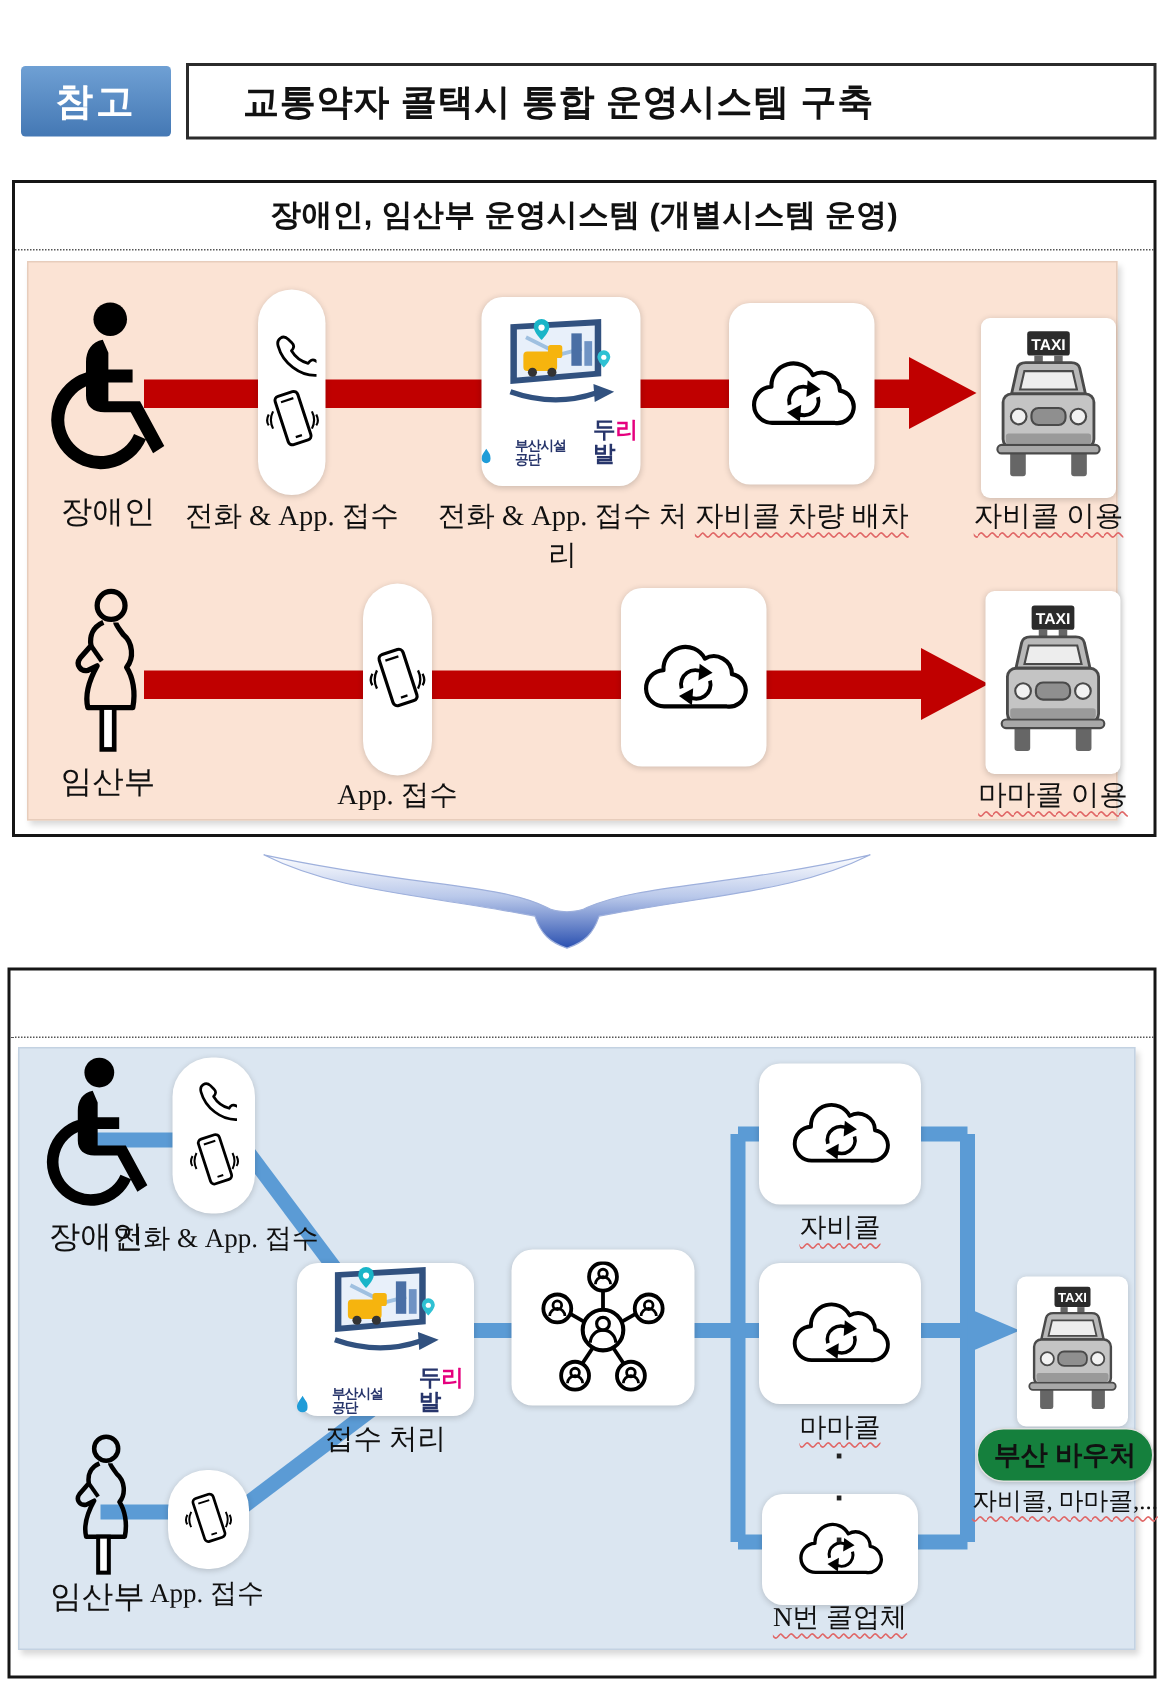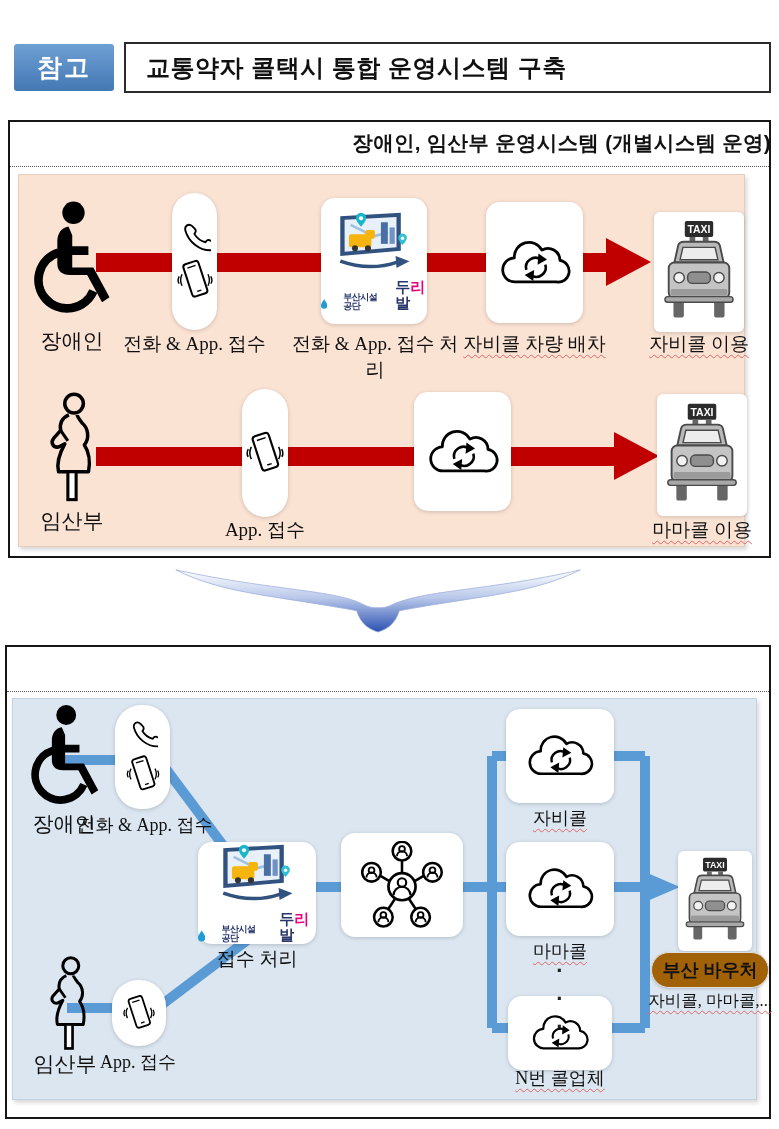--- a/index.html
+++ b/index.html
@@ -6,25 +6,25 @@
   html,body{background:#fff}
   .page{position:relative;width:779px;height:1129px;background:#fff;overflow:hidden;
         font-family:"Liberation Sans",sans-serif;color:#111}
   .abs{position:absolute}
 
   
   .badge{position:absolute;left:14px;top:44px;width:100px;height:47px;
          background:linear-gradient(#6fa0d4,#4478b4);color:#fff;font-size:25px;font-weight:bold;
          display:flex;align-items:center;justify-content:center;border-radius:3px;letter-spacing:2px}
   .titlebox{position:absolute;left:124px;top:42px;width:647px;height:51px;border:2.5px solid #2b2b2b;
-            display:flex;align-items:center;padding-left:20px;font-size:24px;font-weight:bold;letter-spacing:.5px;background:#fff}
+            display:flex;align-items:center;padding-left:36px;font-size:24px;font-weight:bold;letter-spacing:.5px;background:#fff}
 
   
   .panel{position:absolute;background:#fff;border:2.5px solid #161616}
-  .panel-title{position:absolute;text-align:right;font-size:20.5px;font-weight:bold;letter-spacing:.3px}
+  .panel-title{position:absolute;text-align:center;font-size:20.5px;font-weight:bold;letter-spacing:.3px}
   .dotted{position:absolute;border-bottom:1.6px dotted #555;height:0}
   .innerbg{position:absolute;z-index:1;box-shadow:2px 3px 4px rgba(0,0,0,.15)}
   .bg-peach{background:#fbe3d4;border:1px solid #e7cdbc}
   .bg-blue{background:#dbe6f1;border:1px solid #c3d2e2}
 
   
   .rbar{position:absolute;background:#c00000;z-index:2}
   .rhead{position:absolute;width:0;height:0;border-top:24px solid transparent;border-bottom:24px solid transparent;
          border-left:45px solid #c00000;z-index:2}
 
@@ -42,21 +42,21 @@
 
   .icon{display:block;z-index:4}
 
   
   .logo-text{display:flex;align-items:flex-end;gap:16px;line-height:1}
   .logo-org{font-size:9px;font-weight:bold;color:#27356b;letter-spacing:-.5px}
   .logo-brand b{font-size:15px;font-style:normal}
   .logo-brand .c1,.logo-brand .c3{color:#27356b}
   .logo-brand .c2{color:#e5007e}
 
-  .voucher{position:absolute;left:651px;top:952px;width:118px;height:36px;background:#a16207;border-radius:18px;
+  .voucher{position:absolute;left:651px;top:952px;width:118px;height:36px;background:#15803d;border-radius:18px;
            border:1px solid #e0e0e0;box-shadow:0 1px 3px rgba(0,0,0,.18);display:flex;align-items:center;
            justify-content:center;font-size:18px;font-weight:bold;z-index:5}
   .dotscol{position:absolute;left:540px;top:960px;width:40px;display:flex;flex-direction:column;align-items:center;
            gap:6px;font-size:22px;font-weight:bold;z-index:5;color:#222;line-height:1}
   .conn{position:absolute;z-index:2}
 </style>
 </head>
 <body>
 
 <div class="page">

